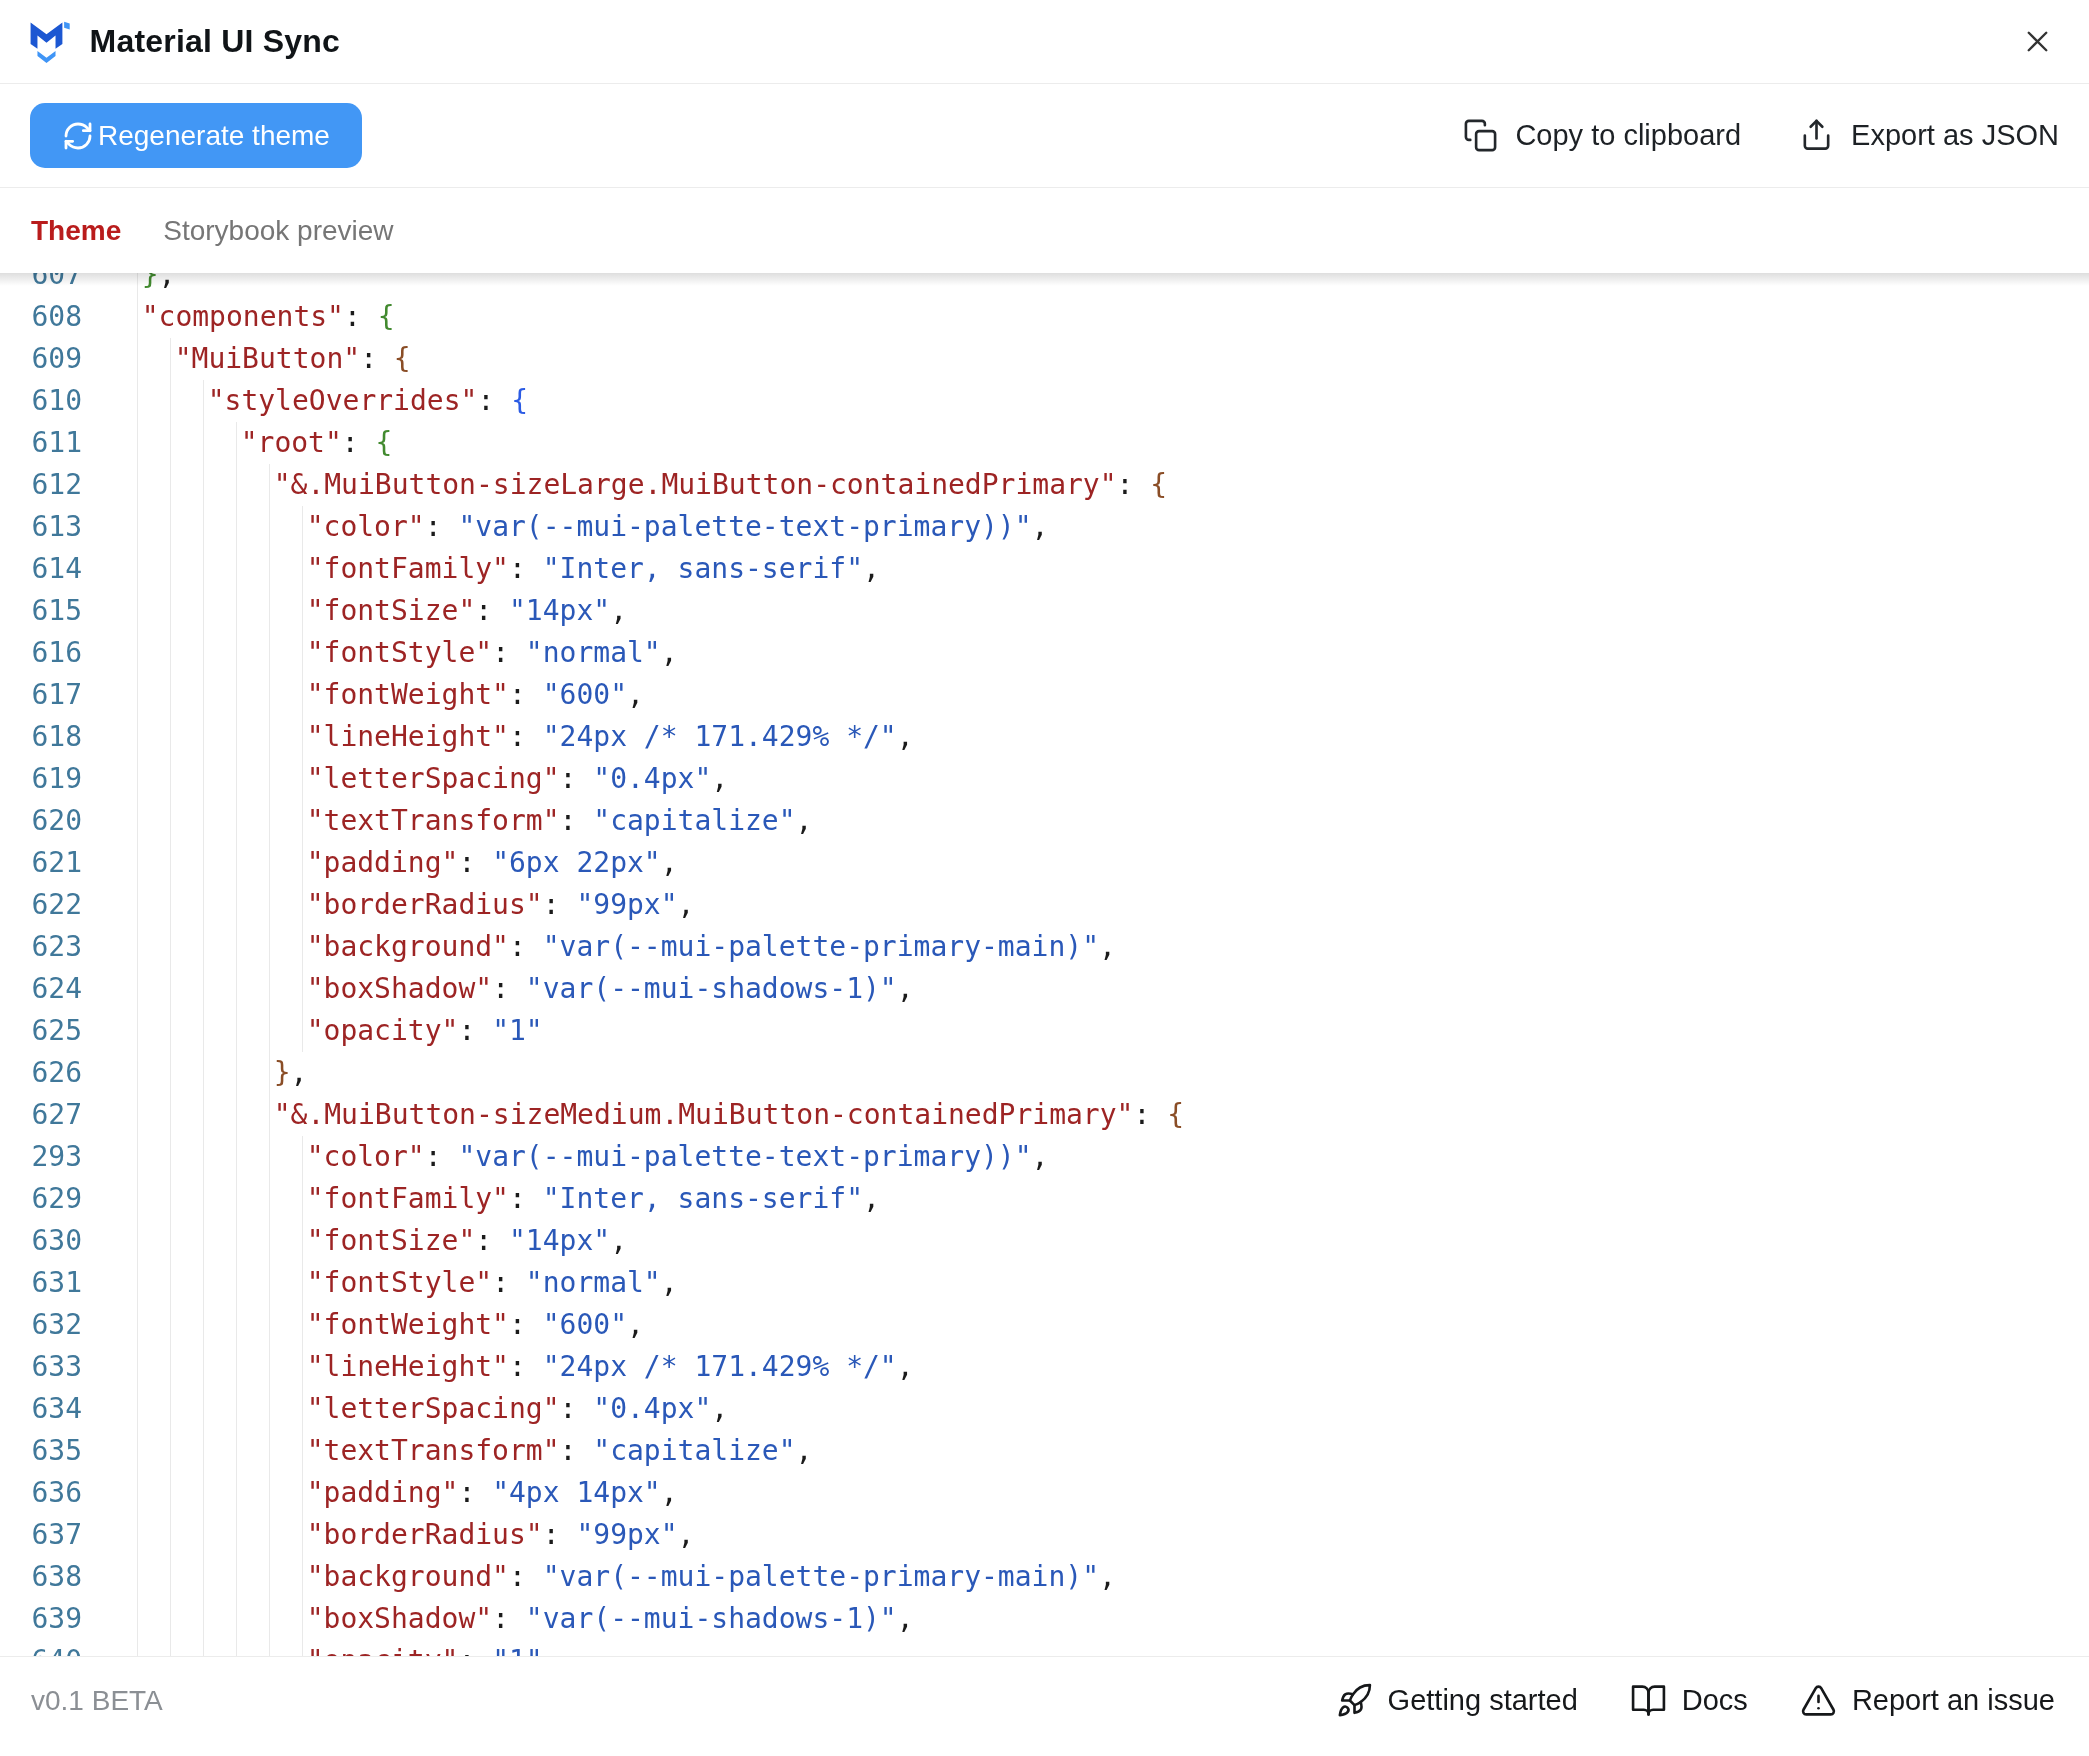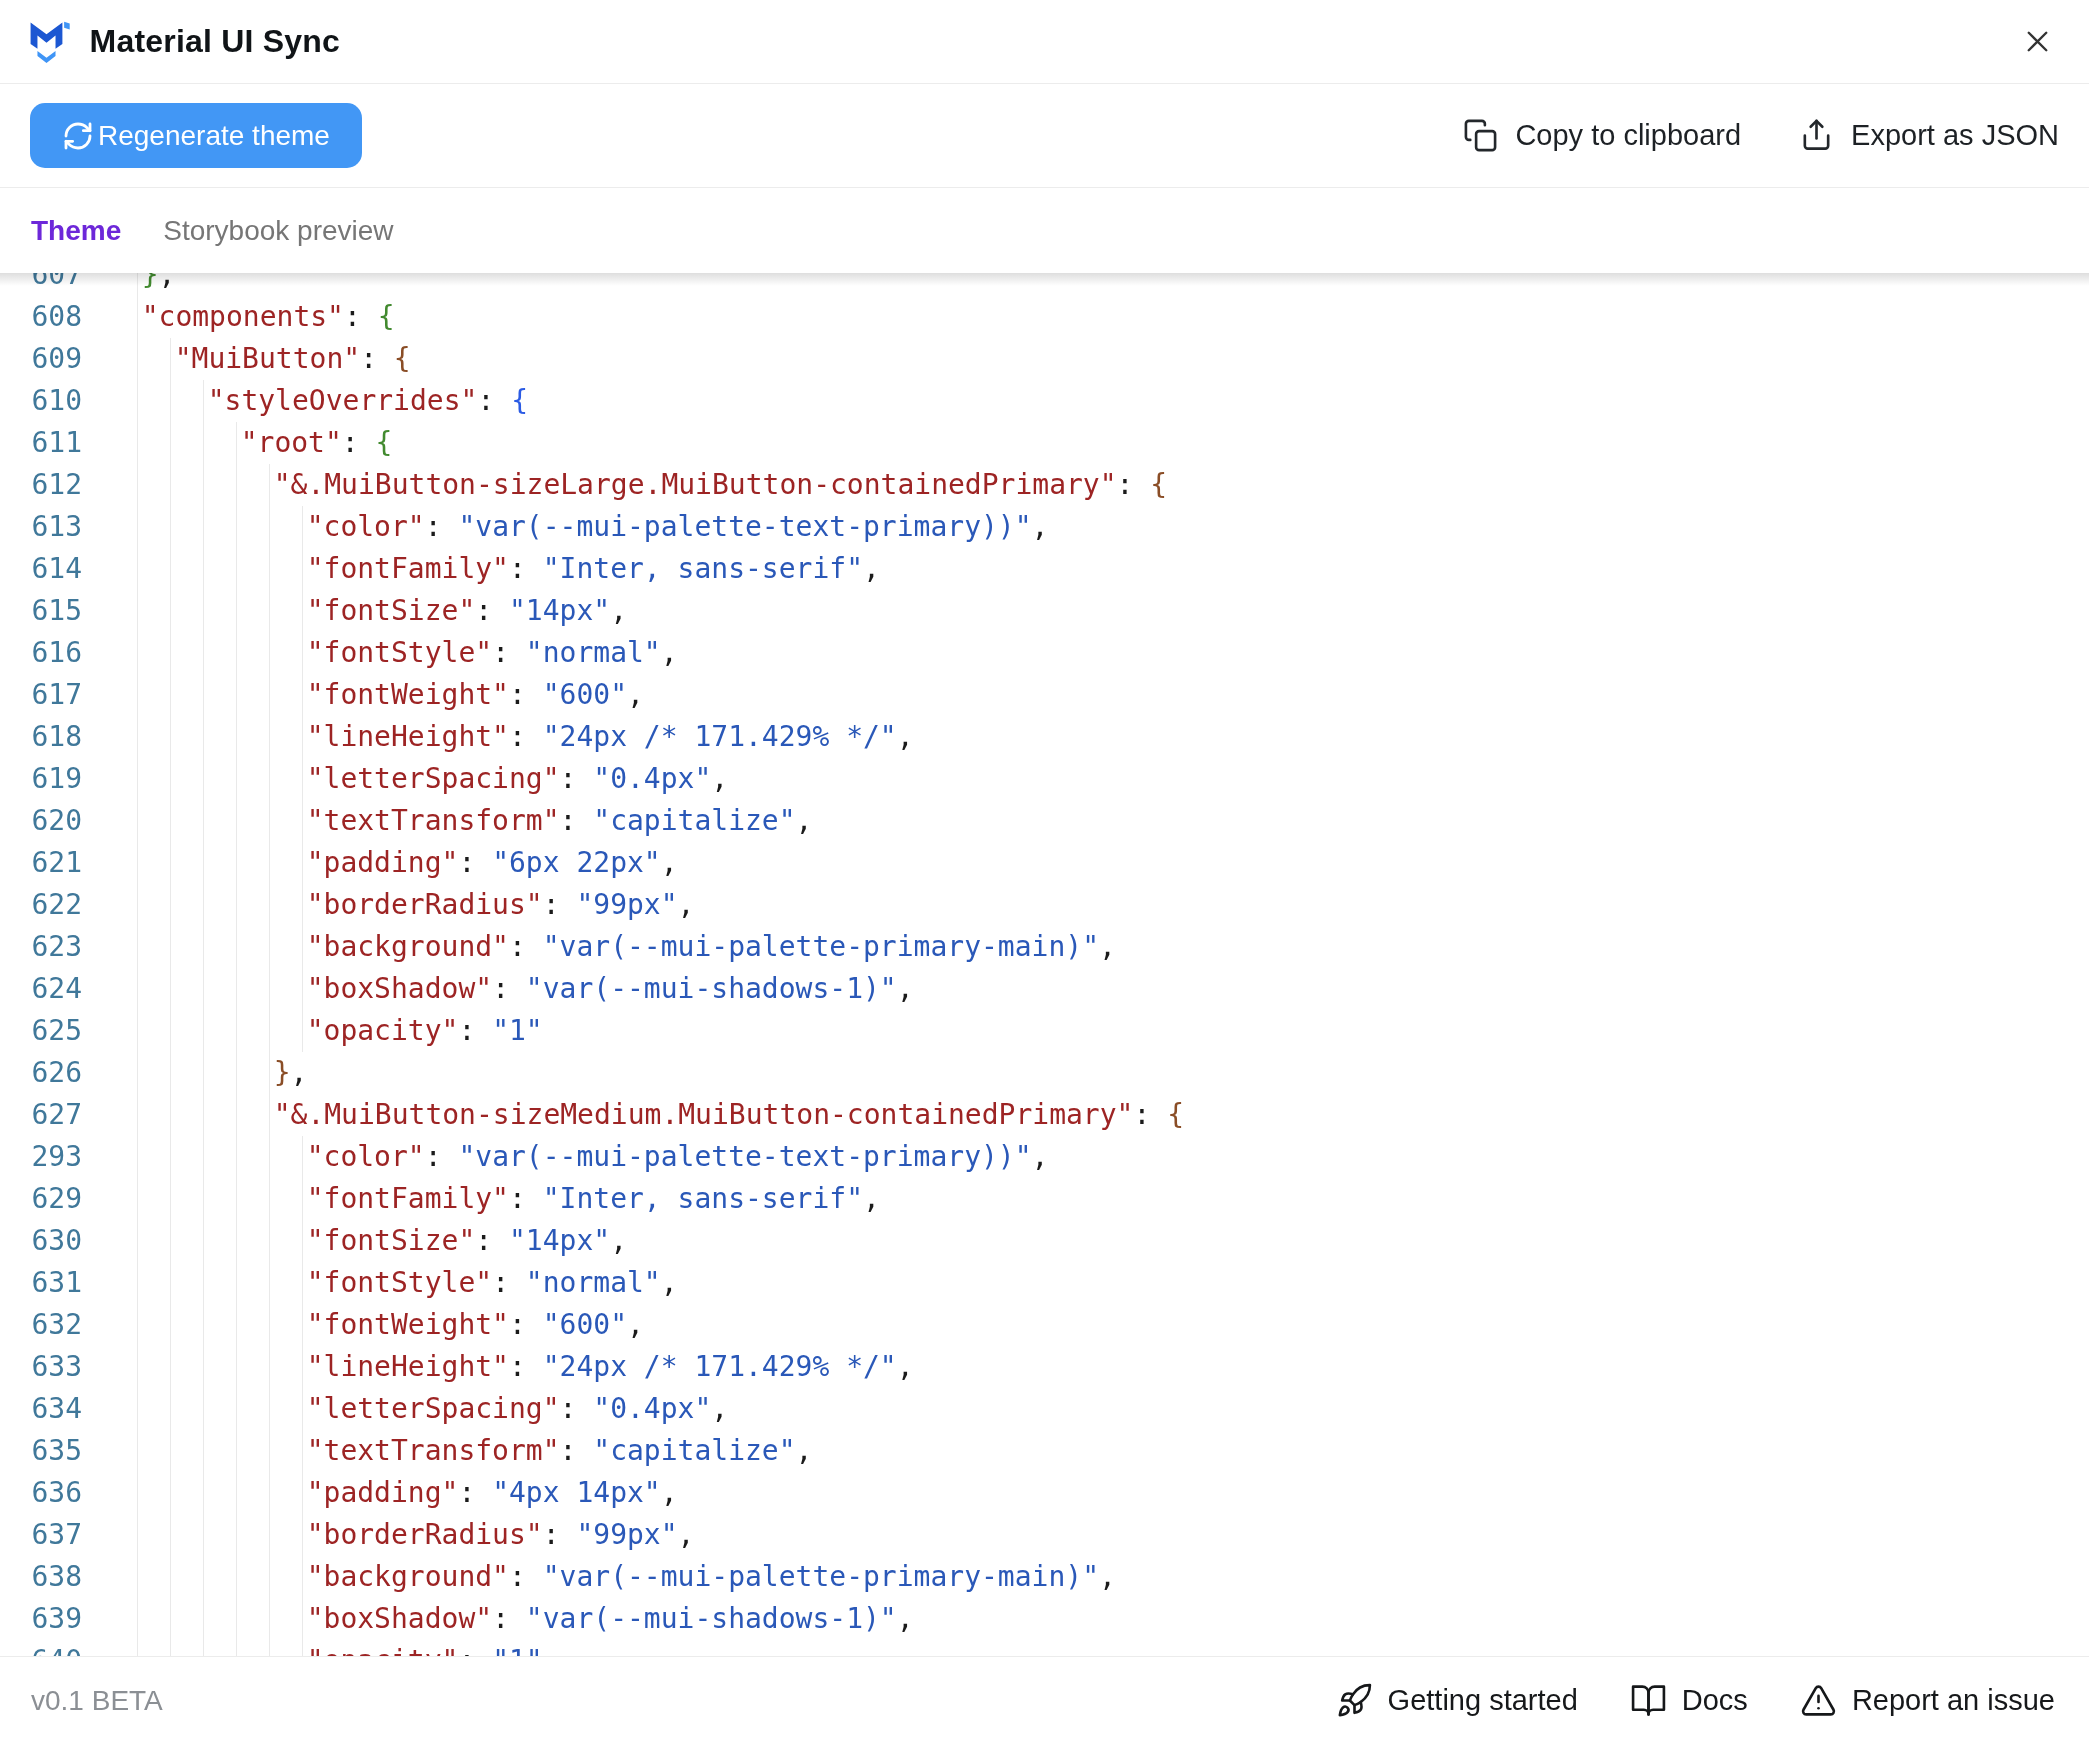--- a/index.html
+++ b/index.html
@@ -36,21 +36,21 @@
   .toolbar-right { margin-left:auto; display:flex; align-items:center; gap:58px; }
   .text-btn {
     background:none; border:none; padding:0; cursor:pointer;
     display:inline-flex; align-items:center; gap:17px;
     font-family:"Liberation Sans",sans-serif; font-size:29px; color:#1d2125;
   }
 
   
   .tabs { height:85px; display:flex; align-items:center; padding:0 31px; gap:42px; }
   .tab { font-size:28px; color:#767676; cursor:pointer; }
-  .tab.active { color:#6d28d9; font-weight:700; }
+  .tab.active { color:#b91c1c; font-weight:700; }
 
   
   .code-area { position:relative; height:1383px; overflow:hidden; background:#fff; }
   .code-shadow {
     position:absolute; left:0; top:0; width:100%; height:13px; pointer-events:none;
     background:linear-gradient(to bottom, rgba(0,0,0,0.13), rgba(0,0,0,0));
   }
   .code-lines { margin-top:-18.6px; }
   .code-row { display:flex; height:42px; align-items:center; }
   .gnum {

